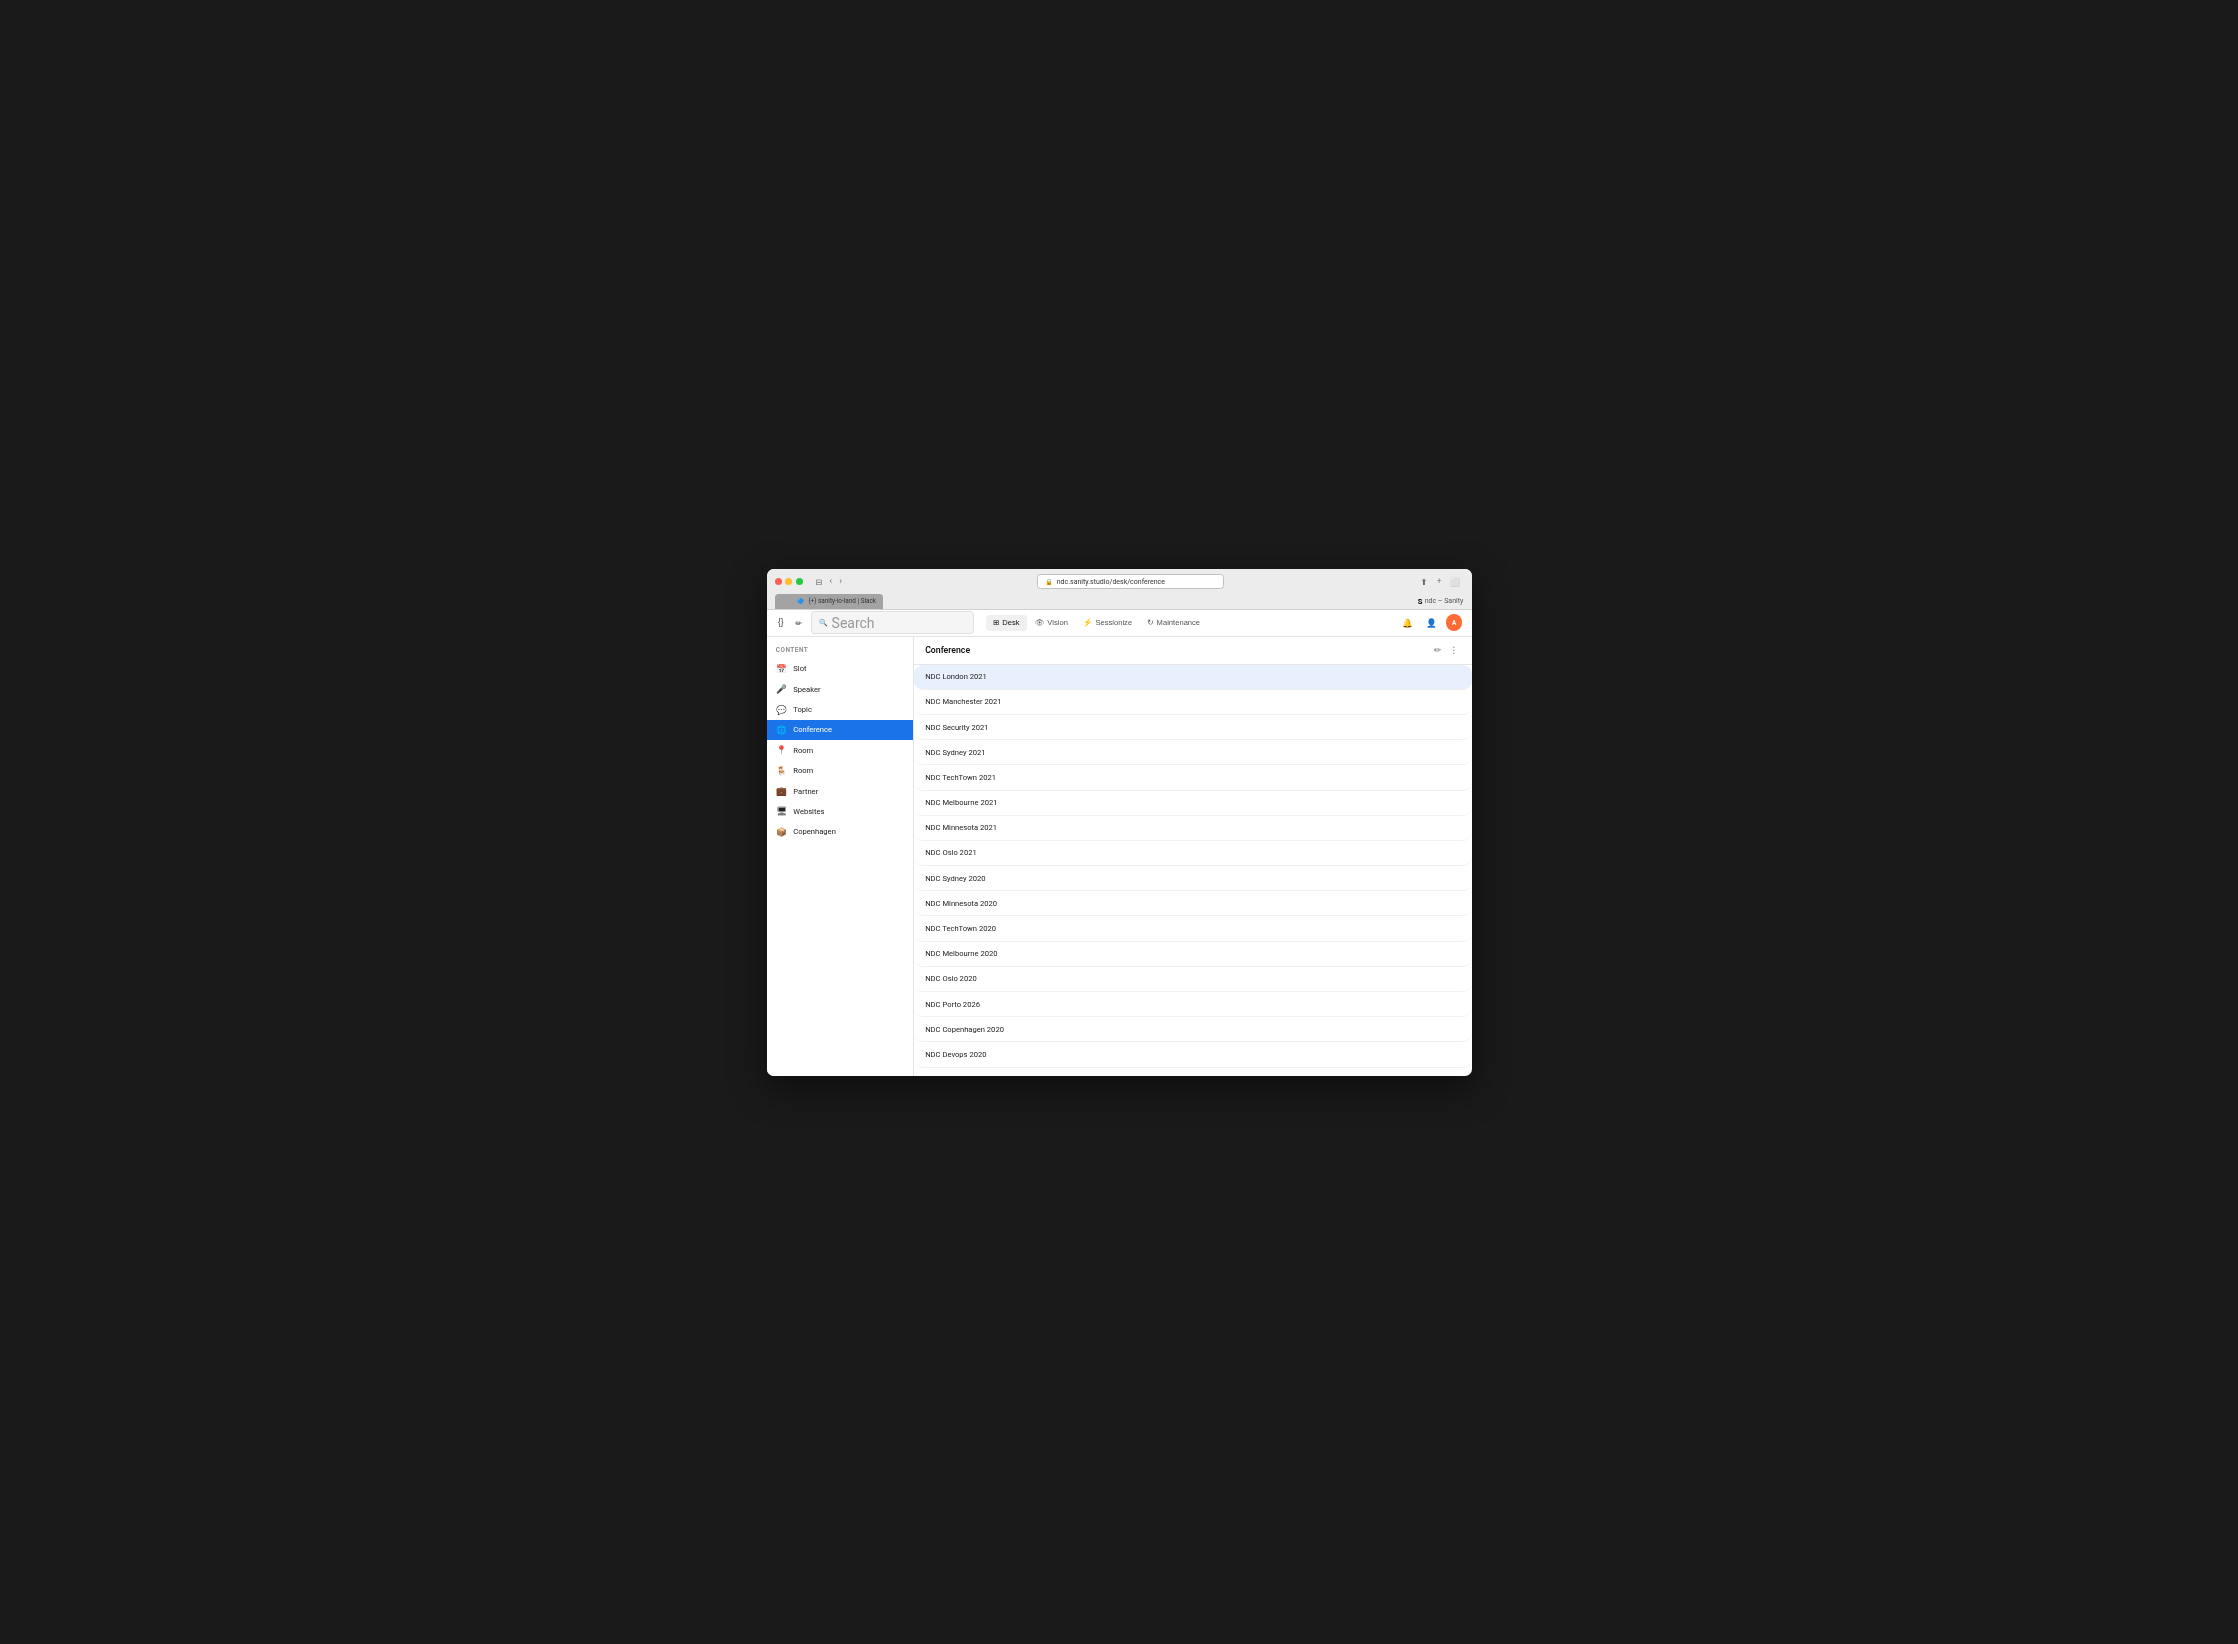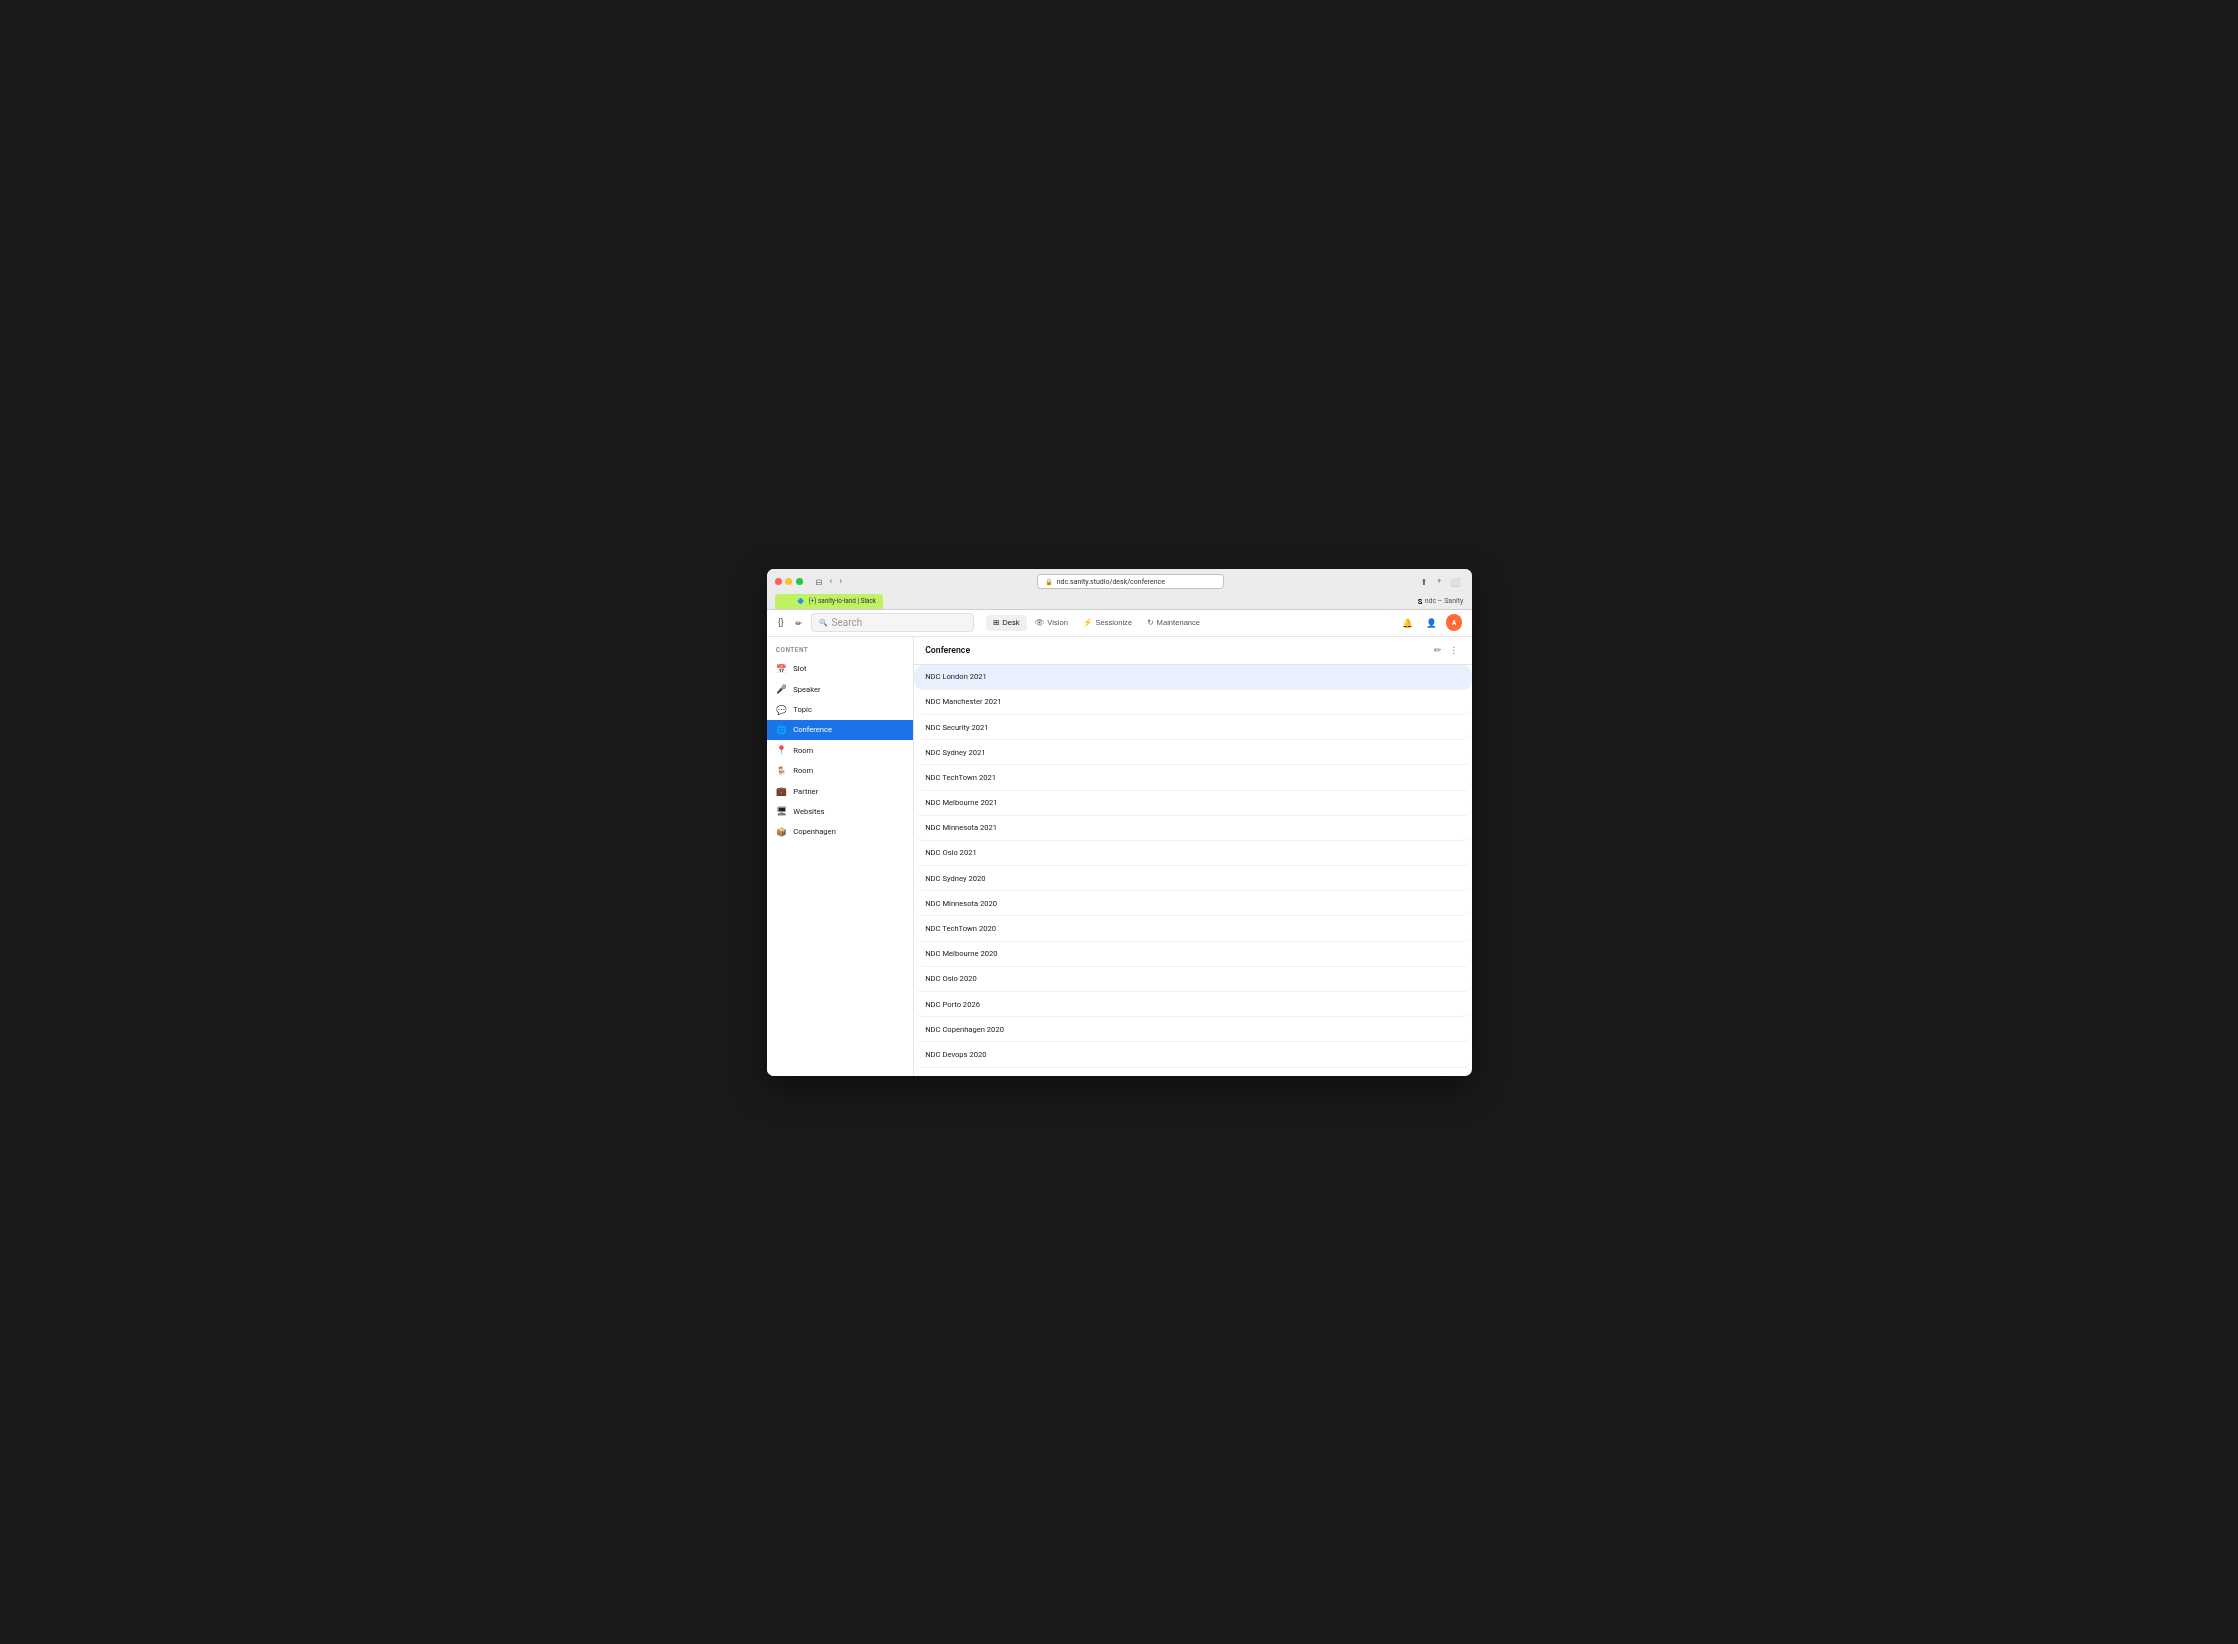--- a/index.html
+++ b/index.html
@@ -90,21 +90,21 @@
       border-radius: 3.5px 3.5px 0 0;
       padding: 3.5px 7px;
       font-size: 6.4px;
       color: #555;
       display: flex;
       align-items: center;
       gap: 3.5px;
       max-width: 117px;
     }
     .browser-tab.active {
-      background: #bef264;
+      background: #a3a3a3;
       color: #333;
       padding-left: 23px;
     }
     .tab-favicon { font-size: 5.8px; }
     .browser-actions {
       display: flex;
       gap: 4.7px;
       align-items: center;
       margin-left: auto;
     }
@@ -148,21 +148,21 @@
       background: #f5f5f5;
       border: 0.6px solid #e0e0e0;
       border-radius: 3.5px;
       padding: 2.9px 7px;
       gap: 3.5px;
       flex: 1;
       max-width: 163px;
       cursor: text;
     }
     .search-bar-icon { color: #999; font-size: 7px; }
-    .search-bar-text { color: #999; font-size: 10px; }
+    .search-bar-text { color: #999; font-size: 14px; }
     .nav-tabs {
       display: flex;
       align-items: center;
       gap: 1.2px;
       margin-left: 4.7px;
     }
     .nav-tab {
       display: flex;
       align-items: center;
       gap: 2.9px;

